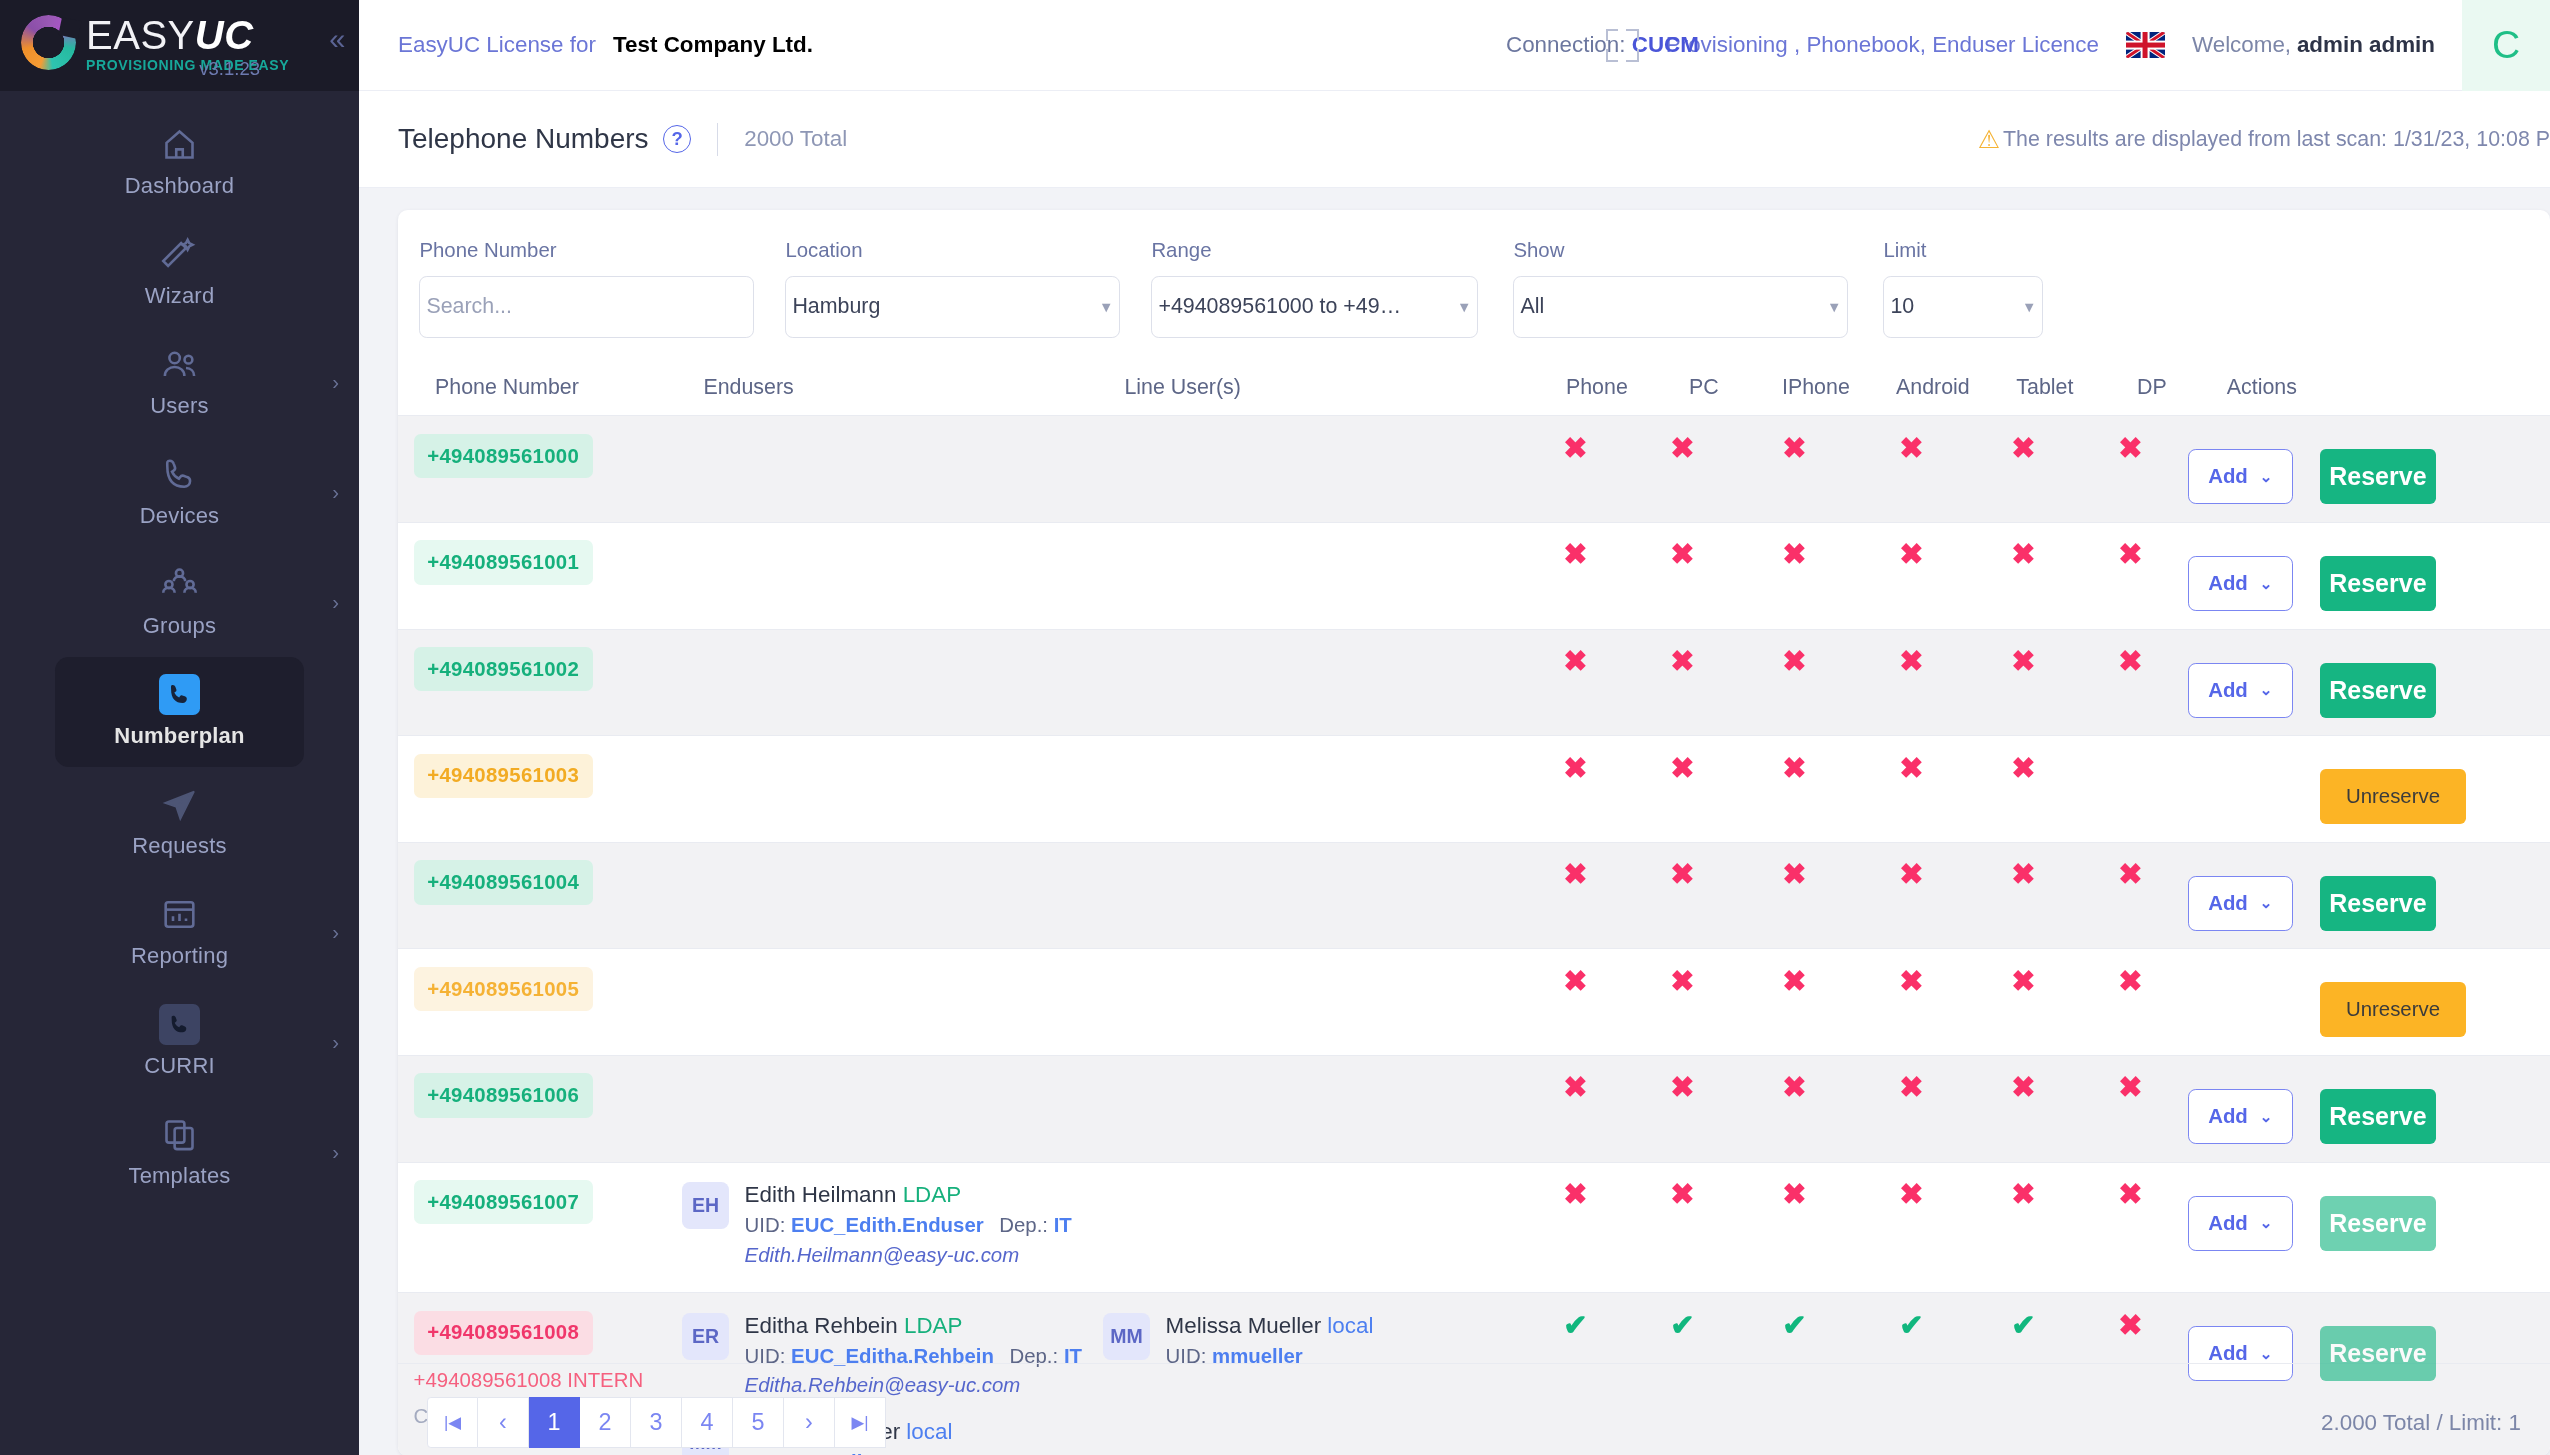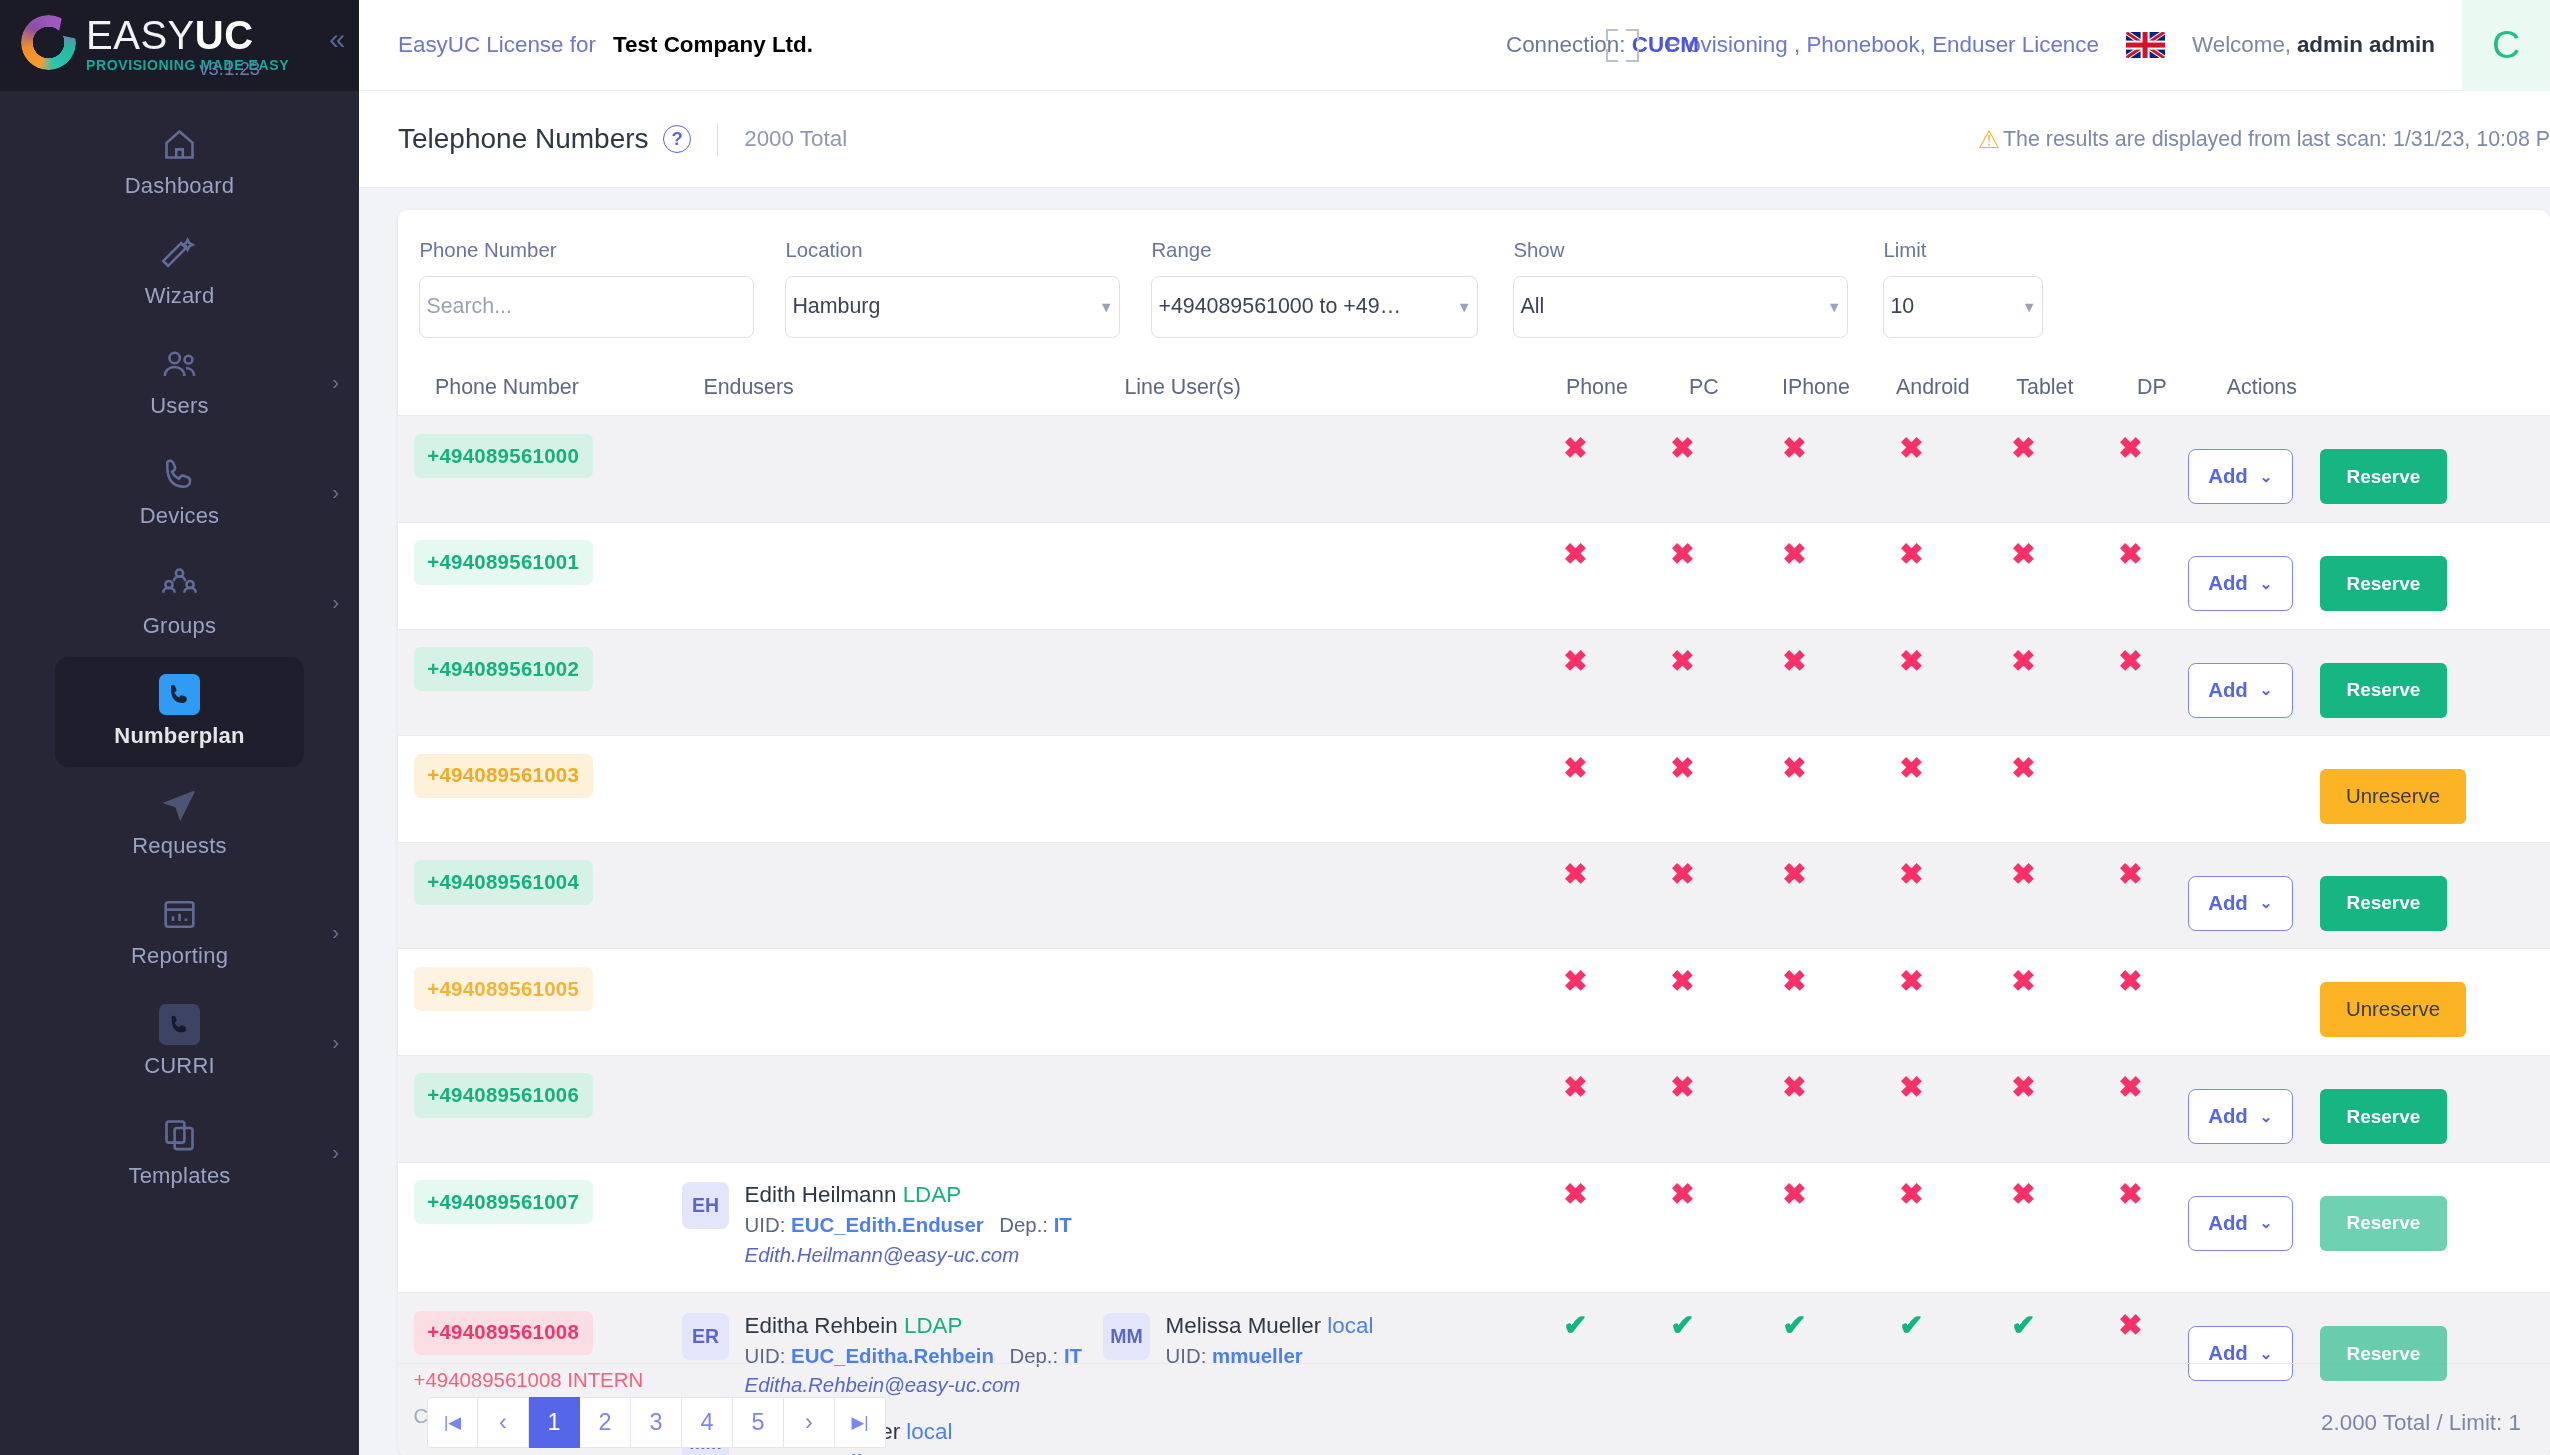--- a/index.html
+++ b/index.html
@@ -29,21 +29,21 @@
     background: conic-gradient(from 200deg, #f59c34 0deg, #f0902b 55deg, #8b4fa8 110deg, #9b59b6 165deg, #a855c7 200deg, #26b9a0 265deg, #2ec4b0 330deg, #f59c34 360deg);
     -webkit-mask: radial-gradient(circle at 50% 50%, transparent 0 40%, #000 41%);
     mask: radial-gradient(circle at 50% 50%, transparent 0 40%, #000 41%);
   }
   .logo-mark .notch {
     position: absolute; right: -2.9px; top: 3.9px; width: 19.5px; height: 17.5px;
     background: #1b1b28; transform: rotate(12deg);
   }
   .logo-text { margin-left: 9.7px; padding-top: 1.9px; }
   .logo-title { font-size: 40px; letter-spacing: 0.5px; line-height: 41px; color: #f2f2f6; font-weight: 300; }
-  .logo-title b { font-weight: 700; color: #ffffff; }
+  .logo-title b { font-weight: 700; color: #ffffff; font-style: italic; }
   .logo-sub { font-size: 14px; letter-spacing: 0.6px; color: #17a89a; font-weight: 700; margin-top: 1px; }
   .logo-ver { position: absolute; right: 99px; top: 58px; font-size: 18.5px; color: #6d7ab0; }
   .collapse-btn {
     position: absolute; right: 13.6px; top: 25px;
     color: #5b6494; font-size: 29px; line-height: 1; cursor: pointer;
   }
 
   .nav { flex: 1; padding-top: 15.6px; overflow: hidden; }
   .nav-item {
     position: relative; height: 110px; margin: 0 55px 0 55px;
@@ -194,22 +194,22 @@
   .devcell { padding-top: 21.4px; }
 
   .acts { display:flex; align-items:flex-start; gap: 27px; padding-top: 15.6px; padding-left: 3.9px; }
   .btn-add {
     width: 105px; height: 55px; border:1px solid #7b86f2; border-radius:7.8px; background:#fff;
     color:#5566e8; font-size: 20.4px; font-weight: 700; display:flex; align-items:center; justify-content:center;
     gap: 11.7px; cursor:pointer;
   }
   .btn-add .cv { font-size: 15.6px; font-weight: 700; }
   .btn-res {
-    width: 127px; height: 55px; border-radius:5.8px; background:#16b582; color:#fff;
-    font-size: 19px; font-weight: 700; display:flex; align-items:center; justify-content:center; cursor:pointer;
+    width: 116px; height: 55px; border-radius:5.8px; background:#16b582; color:#fff;
+    font-size: 25px; font-weight: 700; display:flex; align-items:center; justify-content:center; cursor:pointer;
     border: none;
   }
   .btn-res.dim { opacity: .62; }
   .btn-unres {
     width: 146px; height: 55px; border-radius:5.8px; background:#fcb425; color:#3b3b3b;
     font-size: 20.4px; display:flex; align-items:center; justify-content:center; cursor:pointer; border:none;
   }
   .acts.noadd { padding-left: 136px; }
 
   

